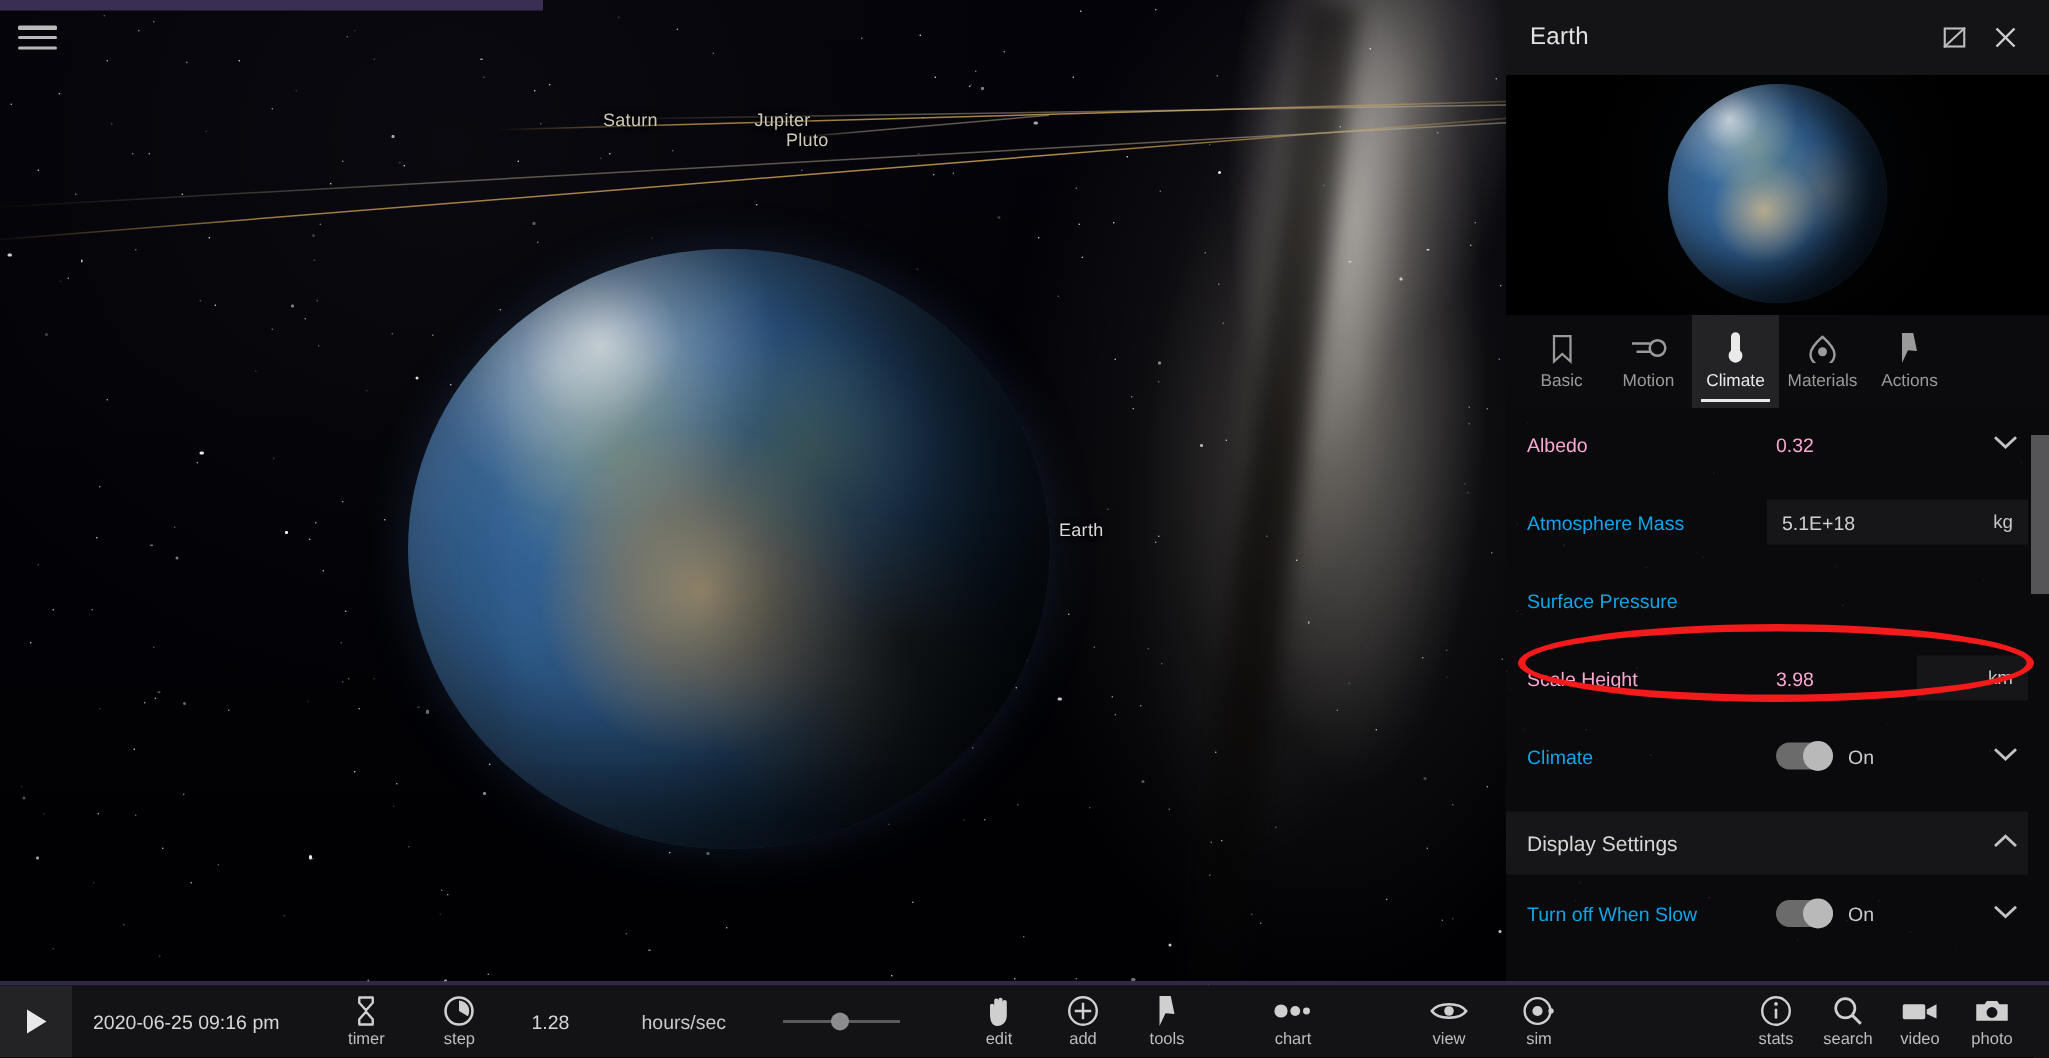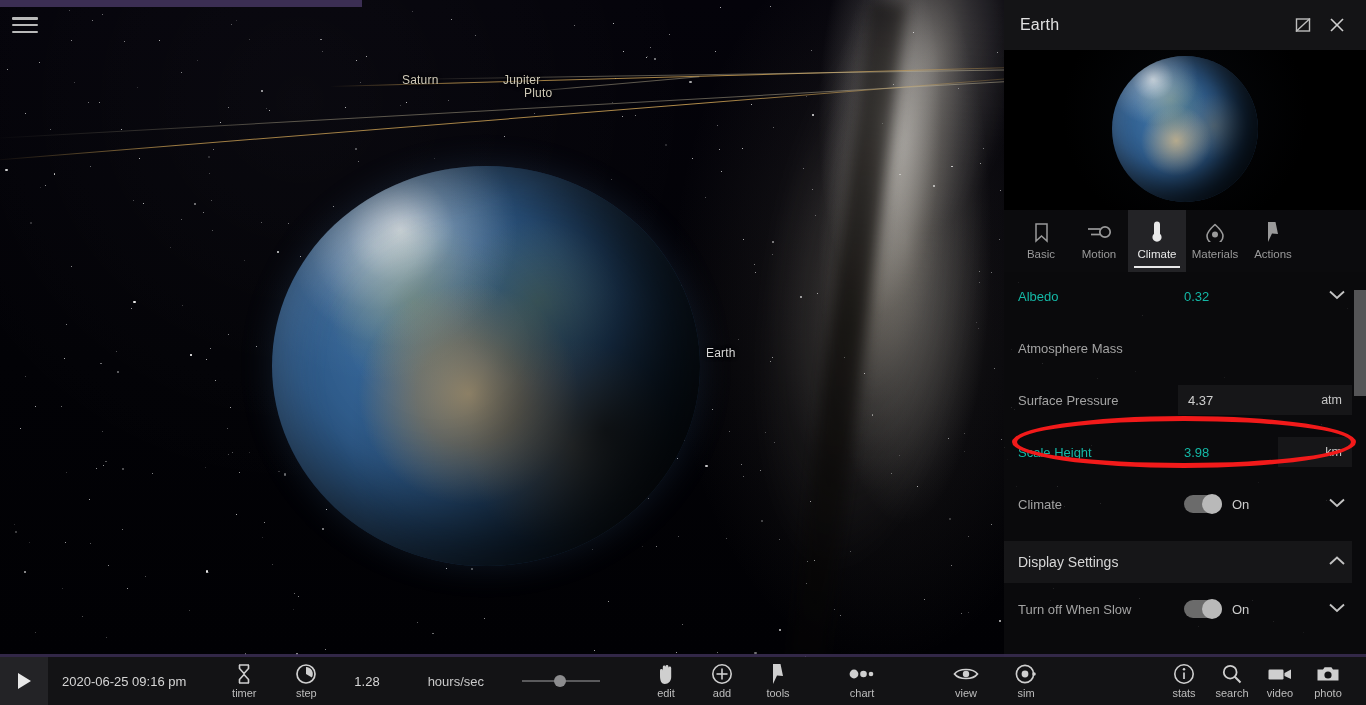--- a/index.html
+++ b/index.html
@@ -123,22 +123,22 @@
   .tab.active::after {
     content: ""; position: absolute; left: 6px; right: 6px; bottom: 4px; height: 2px; background: #e9e9e9;
   }
 
   
   #prop-scroll { position: relative; height: 385px; overflow: hidden; }
   .row {
     position: relative; height: 42px; display: flex; align-items: center;
     padding-left: 14px; font-size: 13px;
   }
-  .row .plabel { width: 166px; color: #a3a3a3; }
-  .row.readonly .plabel, .row.readonly .pval { color: #14b8a6; }
+  .row .plabel { width: 166px; color: #0ea5e9; }
+  .row.readonly .plabel, .row.readonly .pval { color: #f9a8d4; }
   .pval { color: #d2d2d2; }
   .input-box {
     position: absolute; top: 6px; height: 30px; background: #161618;
     display: flex; align-items: center;
   }
   .input-box .ival { position: absolute; left: 10px; font-size: 13px; }
   .input-box .iunit { position: absolute; right: 10px; font-size: 12.5px; color: #c6c6c6; }
   .chev {
     position: absolute; right: 20px; top: 50%; transform: translateY(-50%);
     cursor: pointer; color: #c2c2c2;
@@ -686,28 +686,28 @@
         <div class="chev">
           <svg width="18" height="12" viewBox="0 0 18 12">
               <polyline points="2,3 9,9.5 16,3" fill="none" stroke="currentColor" stroke-width="1.9"></polyline>
             </svg>
         </div>
       </div>
 
 
       <div class="row" style="margin-top:10px;">
         <div class="plabel">Atmosphere Mass</div>
+        <div class="input-box" style="left:174px; width:174px;">
+          <span class="ival">5.1E+18</span>
+          <span class="iunit">kg</span>
+        </div>
       </div>
 
       <div class="row" style="margin-top:10px;">
         <div class="plabel">Surface Pressure</div>
-        <div class="input-box" style="left:174px; width:174px;">
-          <span class="ival">4.37</span>
-          <span class="iunit">atm</span>
-        </div>
       </div>
 
       <div class="row readonly" style="margin-top:10px;">
         <div class="plabel">Scale Height</div>
         <div class="pval">3.98</div>
         <div class="input-box" style="left:274px; width:74px;">
           <span class="iunit">km</span>
         </div>
       </div>
 

